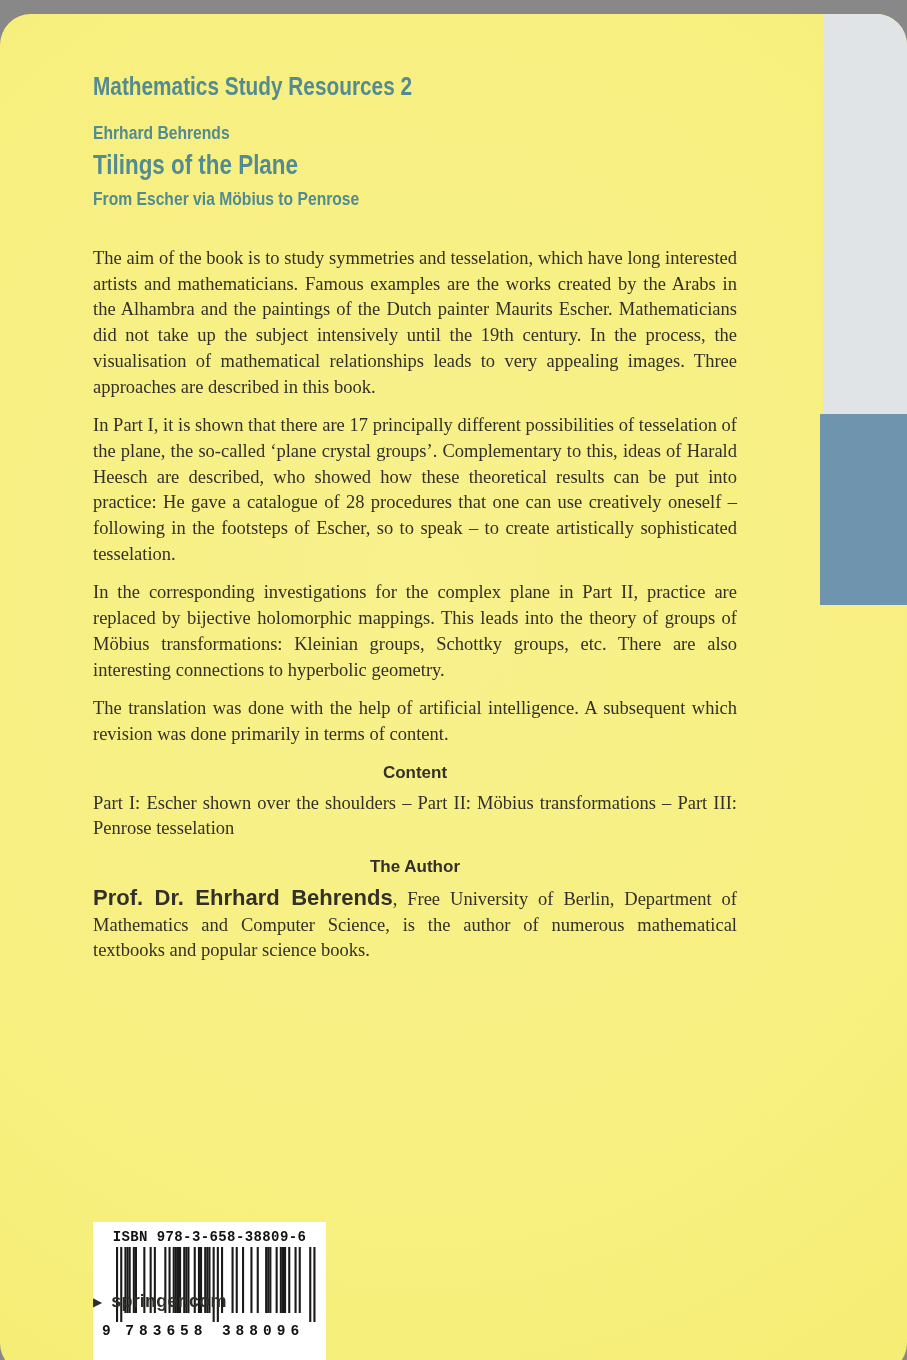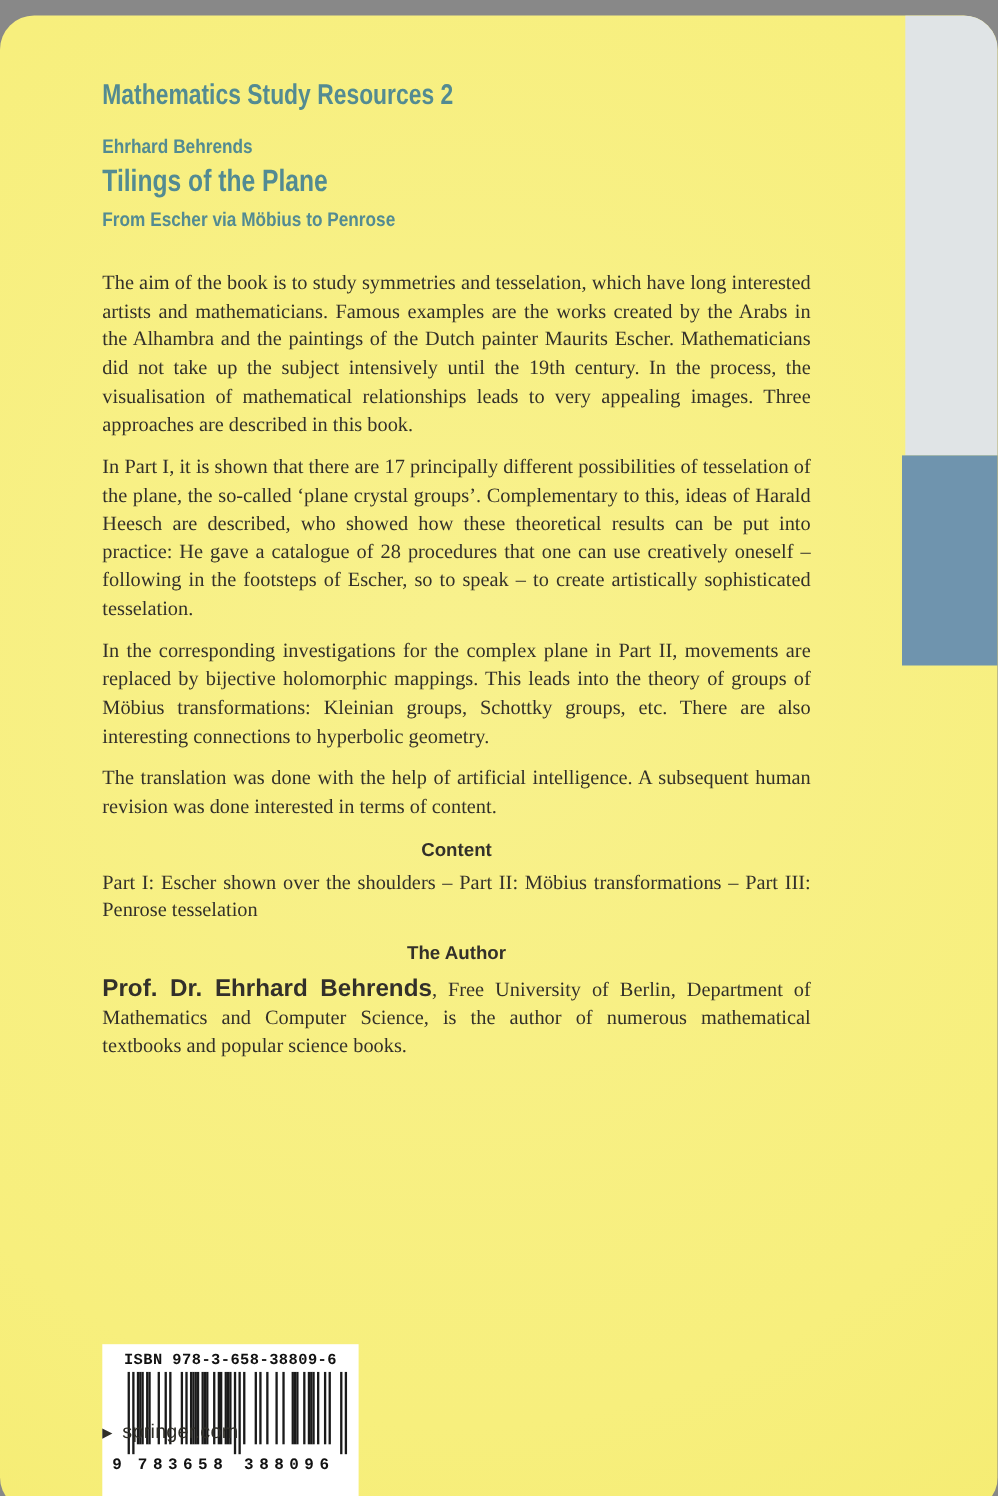--- a/index.html
+++ b/index.html
@@ -93,40 +93,40 @@
   .barcode-panel svg text{
     font-family:"Liberation Mono", monospace;
     font-size:14.5px;font-weight:bold;fill:#111;
   }
   .footer{
     position:absolute;left:93px;top:1277px;
     display:flex;align-items:center;gap:9px;
     color:var(--footer-text,#2f2e28);
   }
   .footer .tri{font-size:12px;line-height:12px;}
-  .footer .url{font-size:18px;font-weight:normal;letter-spacing:0.2px;}
+  .footer .url{font-size:18px;font-weight:bold;letter-spacing:0.2px;}
 </style>
 </head>
 <body>
 
 <div class="page">
 
   <div class="stripe-gray"></div>
   <div class="stripe-blue"></div>
 
   <div class="content">
     <h1 class="series">Mathematics Study Resources 2</h1>
     <div class="author-name">Ehrhard Behrends</div>
     <h2 class="title">Tilings of the Plane</h2>
     <div class="subtitle">From Escher via Möbius to Penrose</div>
 
     <p class="blurb">The aim of the book is to study symmetries and tesselation, which have long interested artists and mathematicians. Famous examples are the works created by the Arabs in the Alhambra and the paintings of the Dutch painter Maurits Escher. Mathematicians did not take up the subject intensively until the 19th century. In the process, the visualisation of mathematical relationships leads to very appealing images. Three approaches are described in this book.</p>
     <p class="blurb">In Part I, it is shown that there are 17 principally different possibilities of tesselation of the plane, the so-called ‘plane crystal groups’. Complementary to this, ideas of Harald Heesch are described, who showed how these theoretical results can be put into practice: He gave a catalogue of 28 procedures that one can use creatively oneself – following in the footsteps of Escher, so to speak – to create artistically sophisticated tesselation.</p>
-    <p class="blurb">In the corresponding investigations for the complex plane in Part II, movements are replaced by bijective holomorphic mappings. This leads into the theory of groups of Möbius transformations: Kleinian groups, Schottky groups, etc. There are also interesting connections to hyperbolic geometry.</p>
-    <p class="blurb">The translation was done with the help of artificial intelligence. A subsequent human revision was done interested in terms of content.</p>
+    <p class="blurb">In the corresponding investigations for the complex plane in Part II, practice are replaced by bijective holomorphic mappings. This leads into the theory of groups of Möbius transformations: Kleinian groups, Schottky groups, etc. There are also interesting connections to hyperbolic geometry.</p>
+    <p class="blurb">The translation was done with the help of artificial intelligence. A subsequent which revision was done primarily in terms of content.</p>
 
     <h3 class="section-heading">Content</h3>
     <p class="section-body">Part I: Escher shown over the shoulders – Part II: Möbius transformations – Part III: Penrose tesselation</p>
 
     <h3 class="section-heading">The Author</h3>
     <p class="section-body"><span class="author-lead">Prof. Dr. Ehrhard Behrends</span><span>, Free University of Berlin, Department of Mathematics and Computer Science, is the author of numerous mathematical textbooks and popular science books.</span></p>
   </div>
 
   <div class="barcode-panel">
     <div class="isbn-label">ISBN 978-3-658-38809-6</div>

